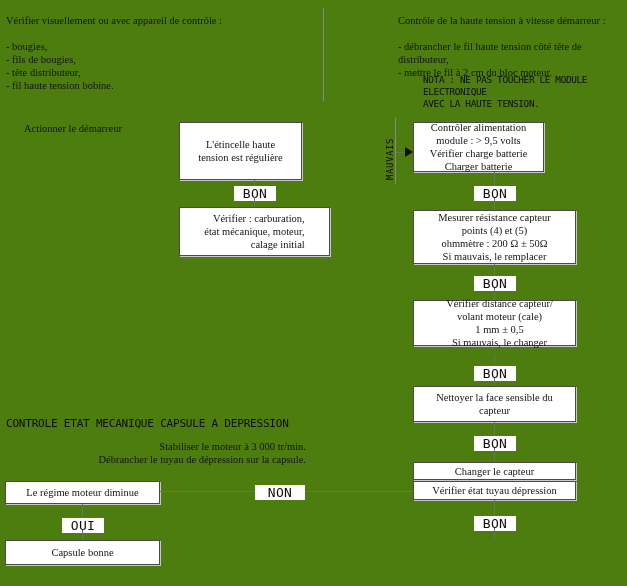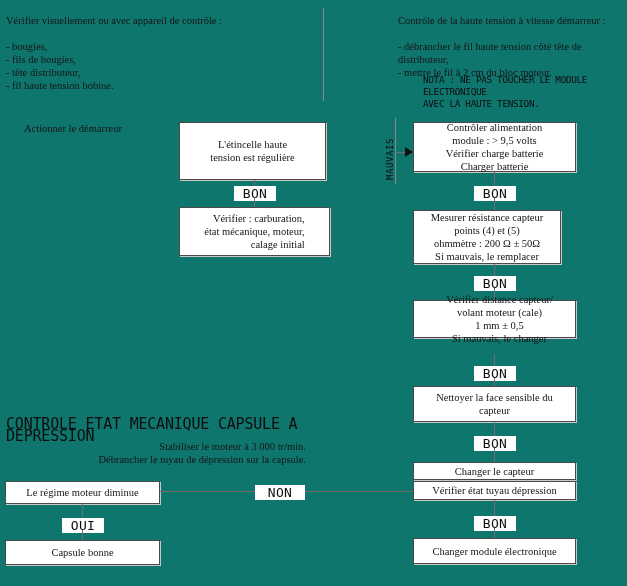--- a/index.html
+++ b/index.html
@@ -9,34 +9,34 @@
   }
   body {
     font-family: "Liberation Serif", "DejaVu Serif", serif;
     color: #1a1a1a;
   }
   #page {
     position: relative;
     width: 627px;
     height: 586px;
     overflow: hidden;
-    background: #0f766e;
+    background: #4d7c0f;
   }
   .abs { position: absolute; }
 
   
   .textblock {
     font-size: 10.5px;
     line-height: 13px;
     white-space: pre-line;
     color: #141414;
   }
   .heading-wide {
     font-family: "DejaVu Sans Mono", monospace;
-    font-size: 15px;
+    font-size: 11px;
     letter-spacing: -0.2px;
     line-height: 12px;
     color: #0d0d0d;
     white-space: pre-line;
   }
   .nota {
     font-family: "DejaVu Sans Mono", monospace;
     font-size: 9.4px;
     letter-spacing: -0.35px;
     line-height: 12px;
@@ -116,55 +116,55 @@
 
 - débrancher le fil haute tension côté tête de
   distributeur,
 - mettre le fil à 2 cm du bloc moteur.</div>
 
   <div class="abs nota" style="left:398px; top:74px; width:226px;margin-left:25px;">NOTA : NE PAS TOUCHER LE MODULE ELECTRONIQUE
 AVEC LA HAUTE TENSION.</div>
 
   <div class="abs textblock" style="left:24px; top:122px; width:180px;">Actionner le démarreur</div>
 
-  <div class="abs box" style="left:179px; top:122px; width:147px; height:58px;">L'étincelle haute
+  <div class="abs box" style="left:179px; top:122px; width:123px; height:58px;">L'étincelle haute
 tension est régulière</div>
 
   <div class="abs vline" style="left:254px; top:180px; height:13px;"></div>
   <div class="abs edge-label" style="left:234px; top:186px; width:42px;">BON</div>
   <div class="abs vline" style="left:254px; top:197px; height:10px;"></div>
 
   <div class="abs box" style="left:179px; top:207px; width:151px; height:49px;text-align:right;">Vérifier : carburation,
 état mécanique, moteur,
 calage initial</div>
 
   <div class="abs divider" style="left:395px; top:118px; height:66px;"></div>
   <div class="abs vlabel" style="left:385px; top:180px;">MAUVAIS</div>
   <div class="abs hline" style="left:396px; top:152px; width:11px;"></div>
   <div class="abs arrow-head" style="left:405px; top:147px;"></div>
 
-  <div class="abs box" style="left:413px; top:122px; width:163px; height:50px;">Contrôler alimentation
+  <div class="abs box" style="left:413px; top:122px; width:131px; height:50px;">Contrôler alimentation
 module : &gt; 9,5 volts
 Vérifier charge batterie
 Charger batterie</div>
 
   <div class="abs vline" style="left:494px; top:172px; height:14px;"></div>
   <div class="abs edge-label" style="left:474px; top:186px; width:42px;">BON</div>
   <div class="abs vline" style="left:494px; top:198px; height:12px;"></div>
 
-  <div class="abs box" style="left:413px; top:210px; width:148px; height:54px;">Mesurer résistance capteur
+  <div class="abs box" style="left:413px; top:210px; width:163px; height:54px;">Mesurer résistance capteur
 points (4) et (5)
 ohmmètre : 200 Ω ± 50Ω
 Si mauvais, le remplacer</div>
 
   <div class="abs vline" style="left:494px; top:264px; height:12px;"></div>
   <div class="abs edge-label" style="left:474px; top:276px; width:42px;">BON</div>
   <div class="abs vline" style="left:494px; top:288px; height:12px;"></div>
 
-  <div class="abs box" style="left:413px; top:300px; width:163px; height:38px;padding-left:10px;">Vérifier distance capteur/
+  <div class="abs box" style="left:413px; top:300px; width:163px; height:46px;padding-left:10px;">Vérifier distance capteur/
 volant moteur (cale)
 1 mm ±  0,5
 Si mauvais, le changer</div>
 
   <div class="abs vline" style="left:494px; top:354px; height:12px;"></div>
   <div class="abs edge-label" style="left:474px; top:366px; width:42px;">BON</div>
   <div class="abs vline" style="left:494px; top:378px; height:8px;"></div>
 
   <div class="abs box" style="left:413px; top:386px; width:163px; height:36px;">Nettoyer la face sensible du
 capteur</div>
@@ -174,21 +174,20 @@
   <div class="abs vline" style="left:494px; top:448px; height:14px;"></div>
 
   <div class="abs box" style="left:413px; top:462px; width:163px; height:18px;">Changer le capteur</div>
 
   <div class="abs box" style="left:413px; top:481px; width:163px; height:19px;">Vérifier état tuyau dépression</div>
 
   <div class="abs vline" style="left:494px; top:500px; height:16px;"></div>
   <div class="abs edge-label" style="left:474px; top:516px; width:42px;">BON</div>
   <div class="abs vline" style="left:494px; top:528px; height:10px;"></div>
 
-  <div class="abs box" style="left:413px; top:538px; width:163px; height:26px;">Changer module électronique</div>
 
   <div class="abs heading-wide" style="left:6px; top:418px; width:300px;">CONTROLE ETAT MECANIQUE CAPSULE A DEPRESSION</div>
 
   <div class="abs textblock" style="left:6px; top:440px; width:300px;text-align:right;">Stabiliser le moteur à 3 000 tr/min.
 Débrancher le tuyau de dépression sur la capsule.</div>
 
   <div class="abs box" style="left:5px; top:481px; width:155px; height:23px;">Le régime moteur diminue</div>
 
   <div class="abs hline" style="left:160px; top:491px; width:95px;"></div>
   <div class="abs edge-label" style="left:255px; top:485px; width:50px;">NON</div>

